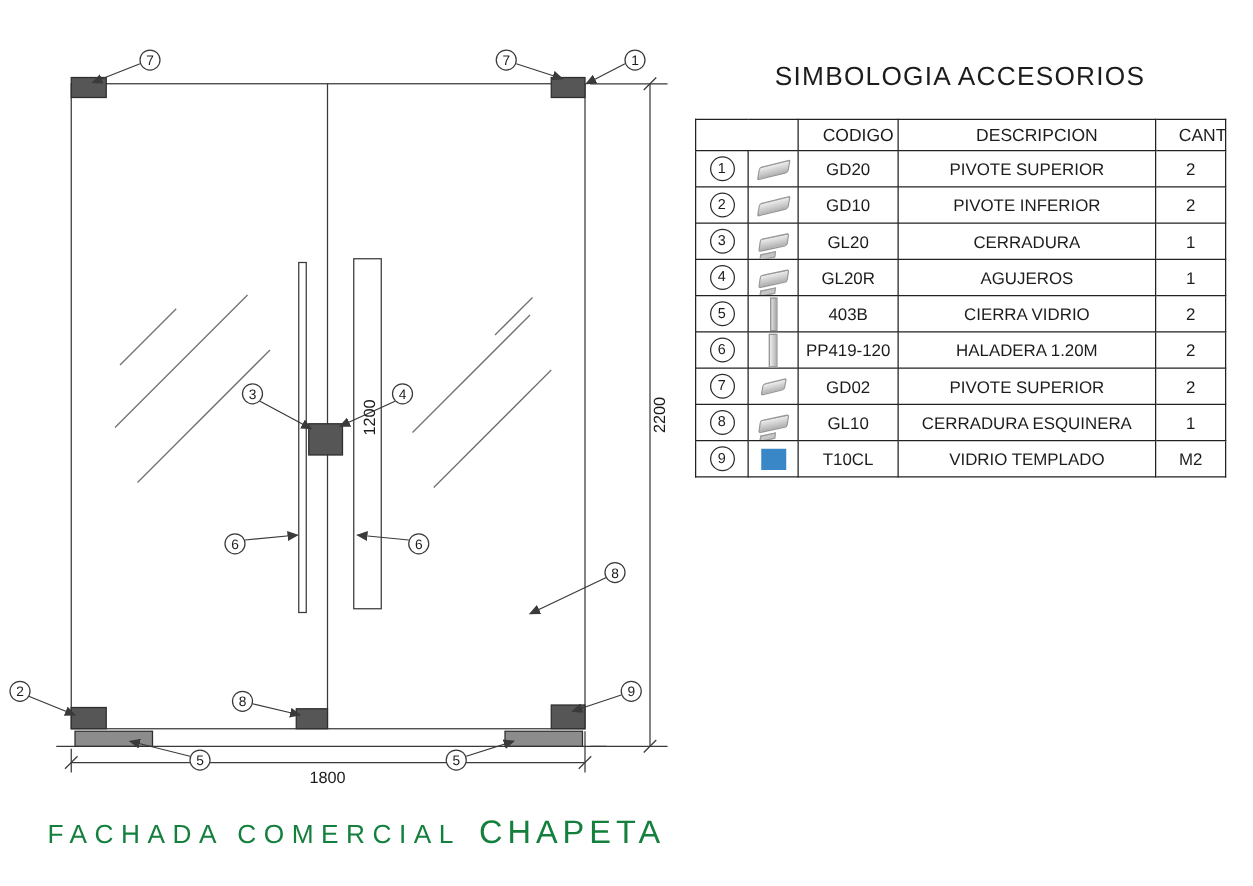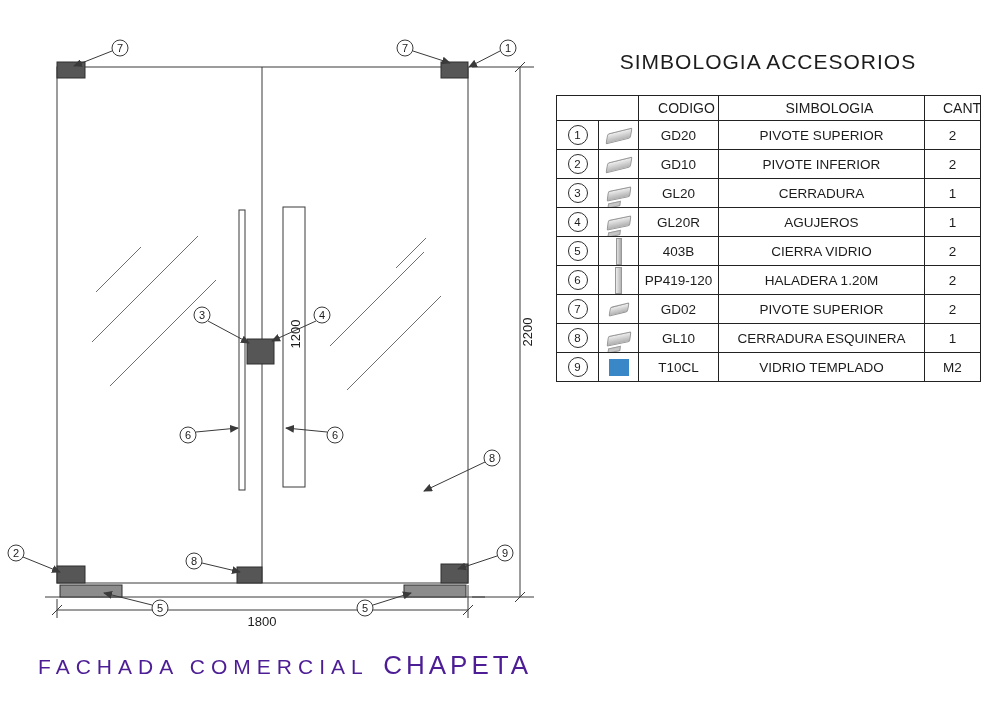--- a/index.html
+++ b/index.html
@@ -10,21 +10,21 @@
   #facade-svg{position:absolute;left:0;top:0;width:560px;height:650px;}
   #facade-svg .ln{stroke:#3a3a3a;stroke-width:1;fill:none;}
   #facade-svg .thin{stroke:#6f6f6f;stroke-width:1;fill:none;}
   #facade-svg .dark{fill:#565656;stroke:#2e2e2e;stroke-width:1;}
   #facade-svg .plate{fill:#8c8c8c;stroke:#2e2e2e;stroke-width:1;}
   #facade-svg .white{fill:#ffffff;stroke:#3a3a3a;stroke-width:1;}
   #facade-svg text{font-family:"Liberation Sans", sans-serif;font-size:13px;fill:#1c1c1c;}
   #facade-svg .callout-n{font-size:11px;text-anchor:middle;}
 
   
-  .caption{position:absolute;left:38px;top:650px;white-space:nowrap;color:#4c1d95;}
+  .caption{position:absolute;left:38px;top:650px;white-space:nowrap;color:#15803d;}
   .caption .main{font-size:21px;letter-spacing:6px;}
   .caption .brand{font-size:26px;letter-spacing:4px;font-weight:500;margin-left:10px;}
 
   
   .legend{position:absolute;left:556px;top:50px;width:424px;}
   .legend h2{margin:0 0 21px 0;text-align:center;font-weight:400;font-size:21px;
              letter-spacing:1px;color:#1c1c1c;}
   table.acc{border-collapse:collapse;width:100%;table-layout:fixed;}
   table.acc th, table.acc td{border:1px solid #222;padding:0 2px;text-align:center;
              font-size:13.5px;overflow:hidden;white-space:nowrap;}
@@ -197,21 +197,21 @@
         <col class="c-num">
           <col class="c-icon">
           <col class="c-cod">
           <col class="c-desc">
           <col class="c-cant">
       </colgroup>
       <thead>
         <tr>
           <th colspan="2"></th>
           <th>CODIGO</th>
-          <th>SIMBOLOGIA</th>
+          <th>DESCRIPCION</th>
           <th>CANT.</th>
         </tr>
       </thead>
       <tbody>
         <tr>
           <td><span class="circ">1</span></td>
           <td><span class="hw hw-flat"></span></td>
           <td>GD20</td>
           <td>PIVOTE SUPERIOR</td>
           <td>2</td>

